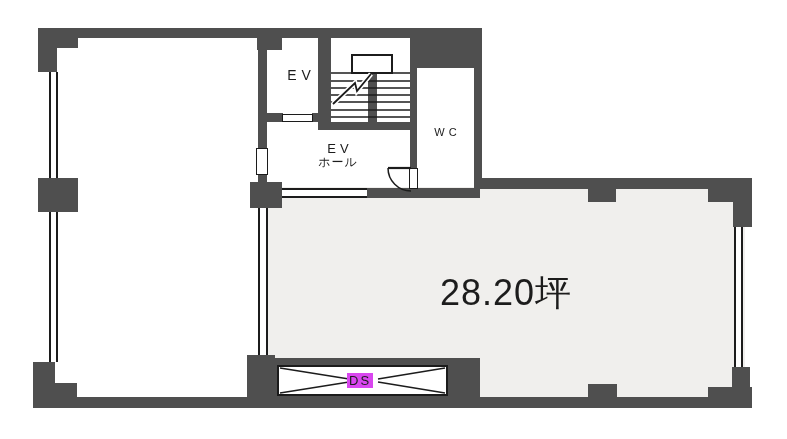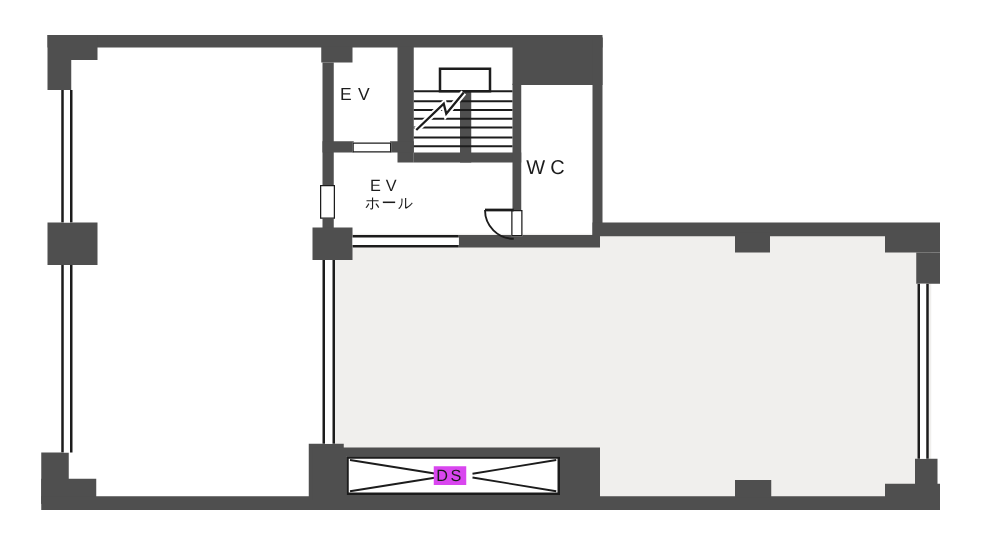--- a/index.html
+++ b/index.html
@@ -14,23 +14,23 @@
     position:relative;width:787px;height:439px;background:var(--background);
     font-family:"Liberation Sans","DejaVu Sans",sans-serif;color:var(--text);
     overflow:hidden;
   }
   .w{position:absolute;background:var(--wall);box-sizing:border-box;}
   .fill{position:absolute;background:var(--main-room-fill);}
   .win{position:absolute;background:#fff;border-left:2px solid var(--line);border-right:2px solid var(--line);box-sizing:border-box;}
   .openv{position:absolute;background:#fff;border:1px solid var(--line);box-sizing:border-box;}
   .openh{position:absolute;background:#fff;border-top:2px solid var(--line);border-bottom:2px solid var(--line);box-sizing:border-box;}
   .dsbox{position:absolute;background:#fff;border:2px solid var(--line);box-sizing:border-box;}
-  .lbl{position:absolute;text-align:left;color:var(--text);}
+  .lbl{position:absolute;text-align:center;color:var(--text);}
   .lbl-ev{font-size:14px;letter-spacing:5px;text-indent:5px;}
-  .lbl-wc{font-size:16px;letter-spacing:4px;text-indent:4px;}
+  .lbl-wc{font-size:11px;letter-spacing:4px;text-indent:4px;}
   .lbl-hall-1{font-size:13px;letter-spacing:4px;text-indent:4px;line-height:14px;}
   .lbl-hall-2{font-size:12px;letter-spacing:1px;line-height:13px;}
   .lbl-ds{font-size:13px;letter-spacing:2px;background:#d946ef;padding:0 2px;line-height:15px;}
   .lbl-area{font-size:36px;letter-spacing:1px;line-height:40px;}
   svg.overlay{position:absolute;left:0;top:0;pointer-events:none;}
   .ln{stroke:var(--line);fill:none;}
 </style>
 </head>
 <body>
 
@@ -110,14 +110,15 @@
     </g>
   </svg>
 
   <div class="lbl lbl-ev" style="left:267px;top:67px;width:64px;">EV</div>
   <div class="lbl" style="left:292px;top:142px;width:92px;">
     <div class="lbl-hall-1">EV</div>
     <div class="lbl-hall-2">ホール</div>
   </div>
   <div class="lbl lbl-wc" style="left:417px;top:126px;width:57px;">WC</div>
   <div class="lbl lbl-ds" style="left:347px;top:373px;">DS</div>
+  <div class="lbl lbl-area" style="left:396px;top:273px;width:220px;">28.20坪</div>
 
 </div>
 
 </body></html>

